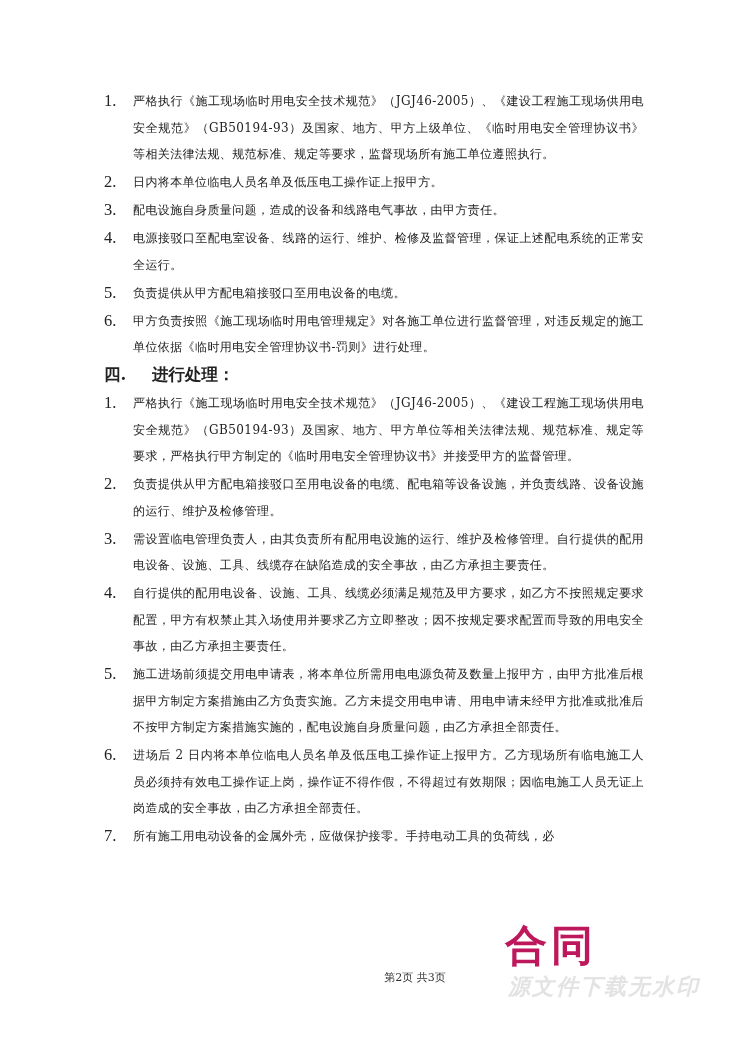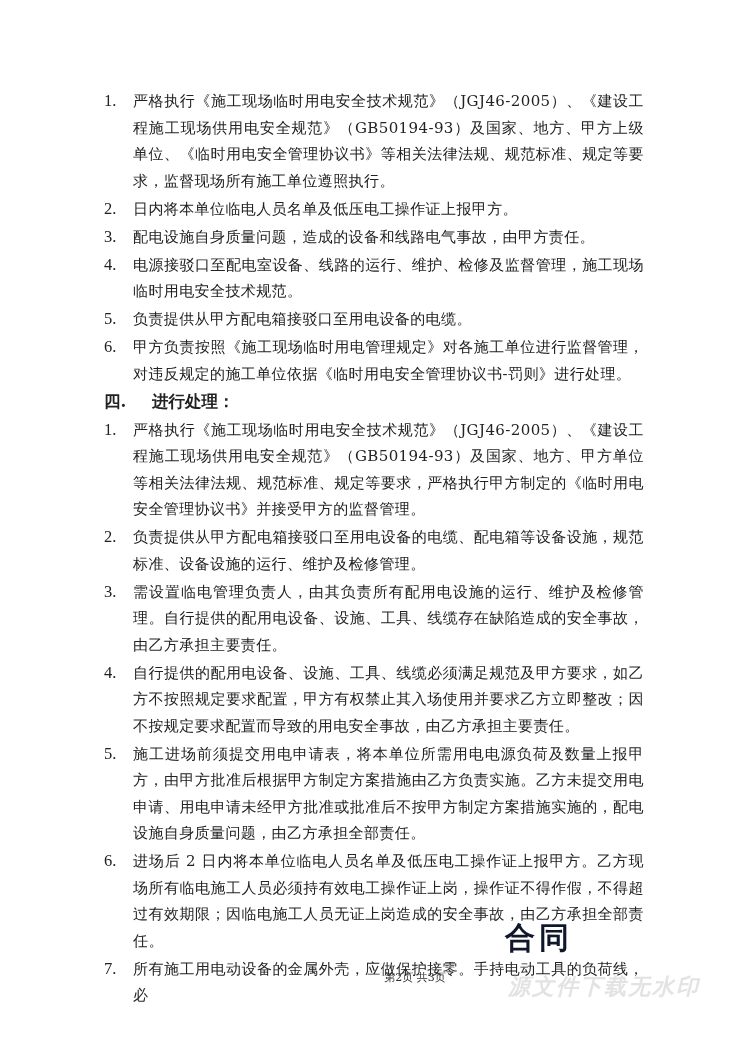--- a/index.html
+++ b/index.html
@@ -4,25 +4,25 @@
 <style>
   html, body { margin: 0; padding: 0; }
   body {
     width: 742px; height: 1049px; background: #ffffff; position: relative; overflow: hidden;
     font-family: "DejaVu Serif", "Liberation Serif", serif; color: #222222;
   }
   .page { position: absolute; left: 0; top: 0; width: 742px; height: 1049px; }
   .content { position: absolute; left: 104px; top: 88px; width: 540px; }
   .item { display: flex; margin-bottom: 1.5px; }
   .num { width: 29px; flex: 0 0 29px; font-size: 16.5px; line-height: 26.5px; font-family: "Liberation Serif", serif; }
-  .text { flex: 1; font-size: 15px; line-height: 26.5px; letter-spacing: 0.4px; text-align: justify; word-break: break-all; }
+  .text { flex: 1; font-size: 12px; line-height: 26.5px; letter-spacing: 0.4px; text-align: justify; word-break: break-all; }
   .heading { display: flex; font-weight: bold; font-size: 16.5px; line-height: 26.5px; margin-bottom: 1.5px; }
   .heading .hnum { width: 48px; flex: 0 0 48px; }
   .footer { position: absolute; left: 0; width: 742px; top: 970px; text-align: center; font-size: 11px; color: #333; font-family: "DejaVu Serif", serif; margin-left: 44px; }
-  .wm1 { position: absolute; left: 505px; top: 918px; font-size: 30px; font-weight: bold; color: #0f172a; letter-spacing: 4px; font-family: "DejaVu Sans", sans-serif; }
+  .wm1 { position: absolute; left: 505px; top: 918px; font-size: 42px; font-weight: bold; color: #be185d; letter-spacing: 4px; font-family: "DejaVu Sans", sans-serif; }
   .wm2 { position: absolute; left: 508px; top: 972px; font-size: 22px; font-weight: bold; font-style: italic; color: #e3e3e3; letter-spacing: 2px; font-family: "DejaVu Sans", sans-serif; text-align: center; }
 </style>
 </head>
 <body>
 
 <div class="page">
   <div class="content">
     <div id="s3">
         <div class="item">
           <span class="num">1.</span>
@@ -31,21 +31,21 @@
         <div class="item">
           <span class="num">2.</span>
           <span class="text">日内将本单位临电人员名单及低压电工操作证上报甲方。</span>
         </div>
         <div class="item">
           <span class="num">3.</span>
           <span class="text">配电设施自身质量问题，造成的设备和线路电气事故，由甲方责任。</span>
         </div>
         <div class="item">
           <span class="num">4.</span>
-          <span class="text">电源接驳口至配电室设备、线路的运行、维护、检修及监督管理，施工现场临时用电安全技术规范。</span>
+          <span class="text">电源接驳口至配电室设备、线路的运行、维护、检修及监督管理，保证上述配电系统的正常安全运行。</span>
         </div>
         <div class="item">
           <span class="num">5.</span>
           <span class="text">负责提供从甲方配电箱接驳口至用电设备的电缆。</span>
         </div>
         <div class="item">
           <span class="num">6.</span>
           <span class="text">甲方负责按照《施工现场临时用电管理规定》对各施工单位进行监督管理，对违反规定的施工单位依据《临时用电安全管理协议书-罚则》进行处理。</span>
         </div>
       </div>
@@ -53,21 +53,21 @@
       <span class="hnum">四.</span>
       <span>进行处理：</span>
     </div>
     <div id="s4">
         <div class="item">
           <span class="num">1.</span>
           <span class="text">严格执行《施工现场临时用电安全技术规范》（JGJ46-2005）、《建设工程施工现场供用电安全规范》（GB50194-93）及国家、地方、甲方单位等相关法律法规、规范标准、规定等要求，严格执行甲方制定的《临时用电安全管理协议书》并接受甲方的监督管理。</span>
         </div>
         <div class="item">
           <span class="num">2.</span>
-          <span class="text">负责提供从甲方配电箱接驳口至用电设备的电缆、配电箱等设备设施，规范标准、设备设施的运行、维护及检修管理。</span>
+          <span class="text">负责提供从甲方配电箱接驳口至用电设备的电缆、配电箱等设备设施，并负责线路、设备设施的运行、维护及检修管理。</span>
         </div>
         <div class="item">
           <span class="num">3.</span>
           <span class="text">需设置临电管理负责人，由其负责所有配用电设施的运行、维护及检修管理。自行提供的配用电设备、设施、工具、线缆存在缺陷造成的安全事故，由乙方承担主要责任。</span>
         </div>
         <div class="item">
           <span class="num">4.</span>
           <span class="text">自行提供的配用电设备、设施、工具、线缆必须满足规范及甲方要求，如乙方不按照规定要求配置，甲方有权禁止其入场使用并要求乙方立即整改；因不按规定要求配置而导致的用电安全事故，由乙方承担主要责任。</span>
         </div>
         <div class="item">

